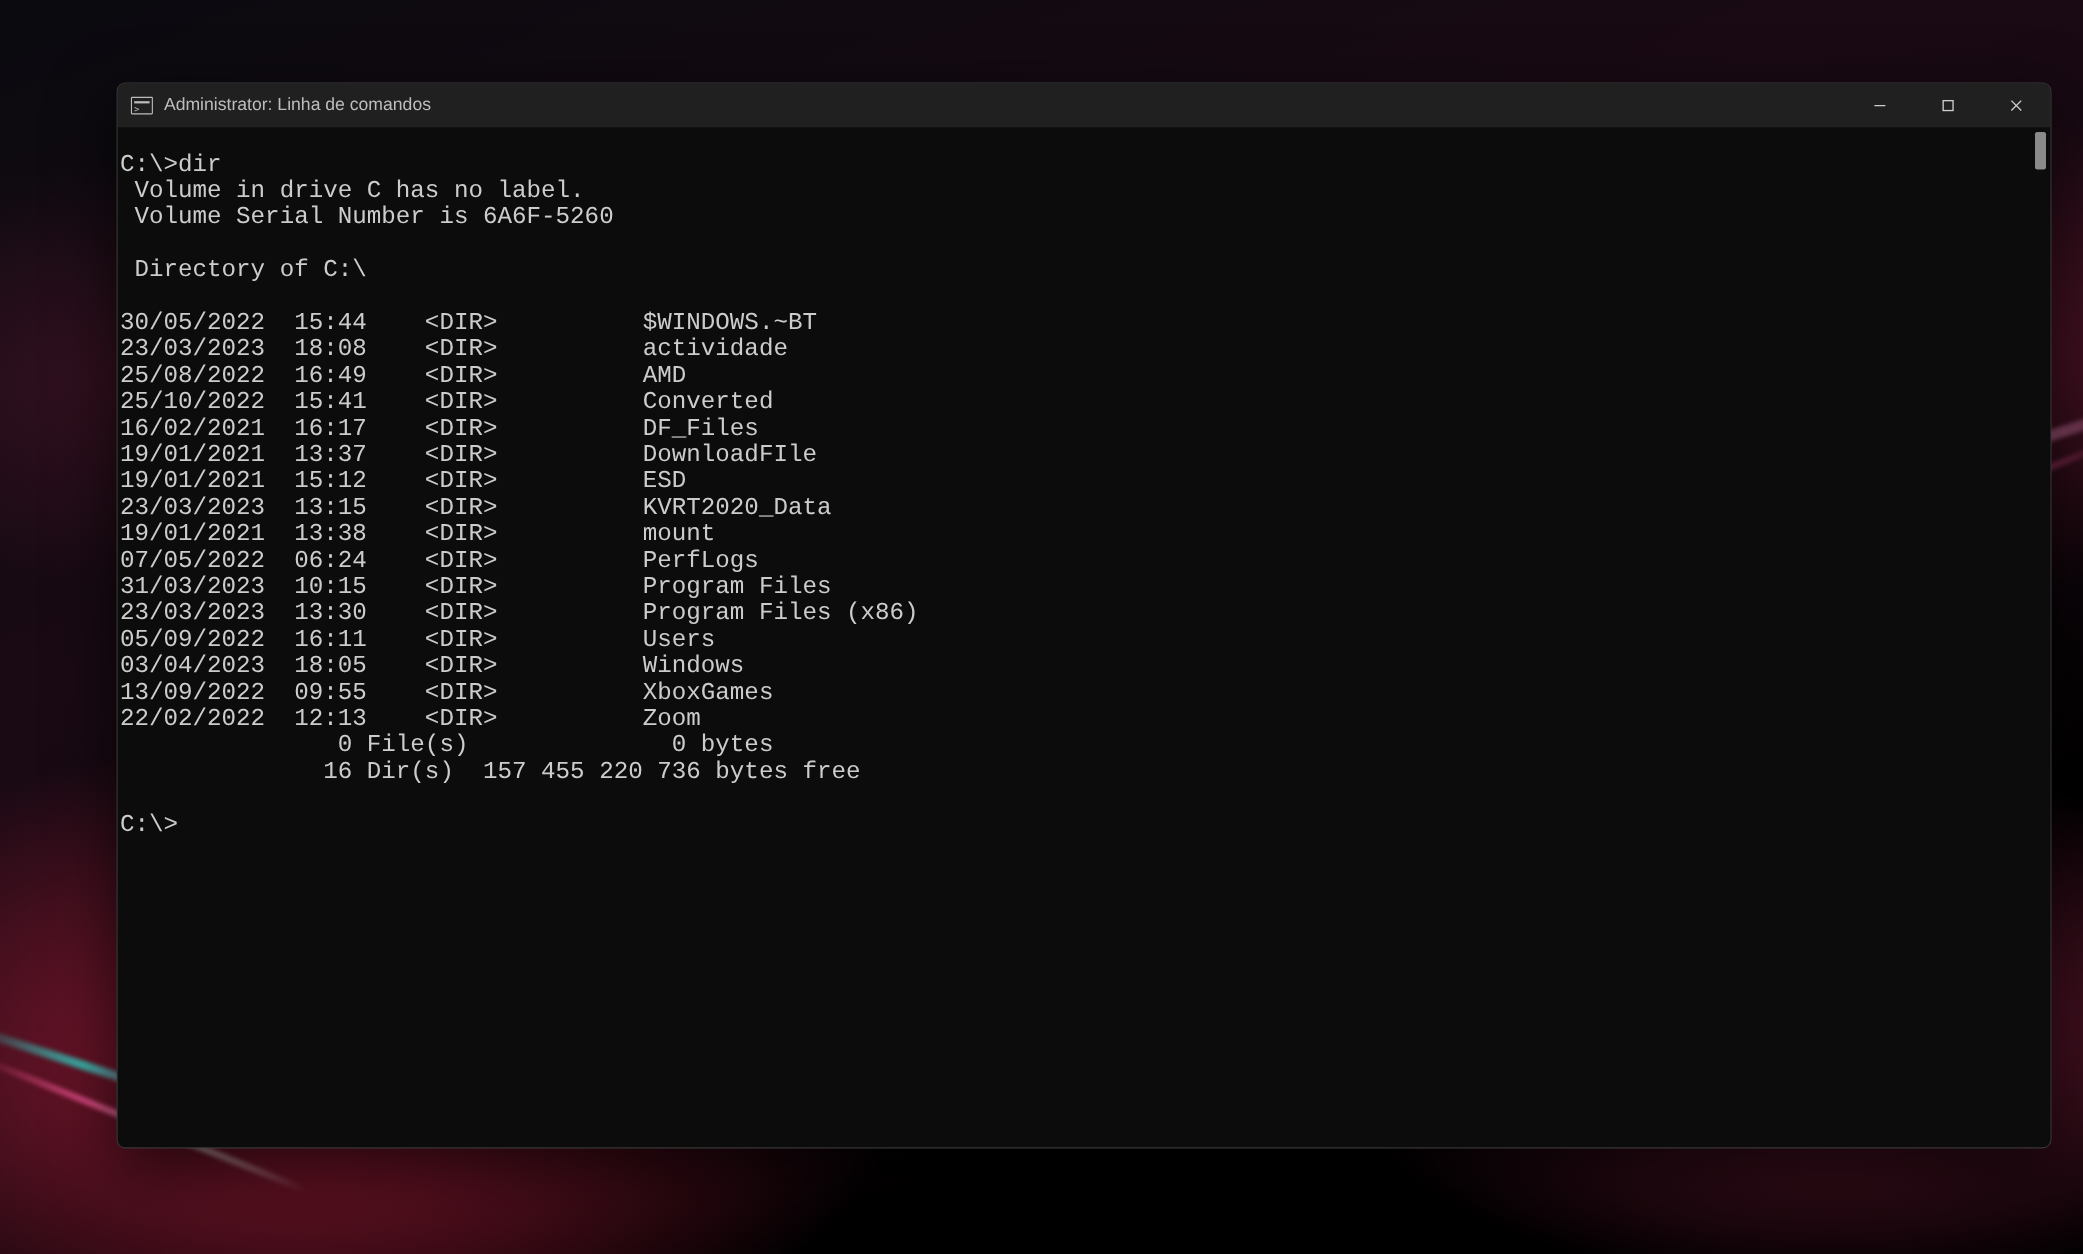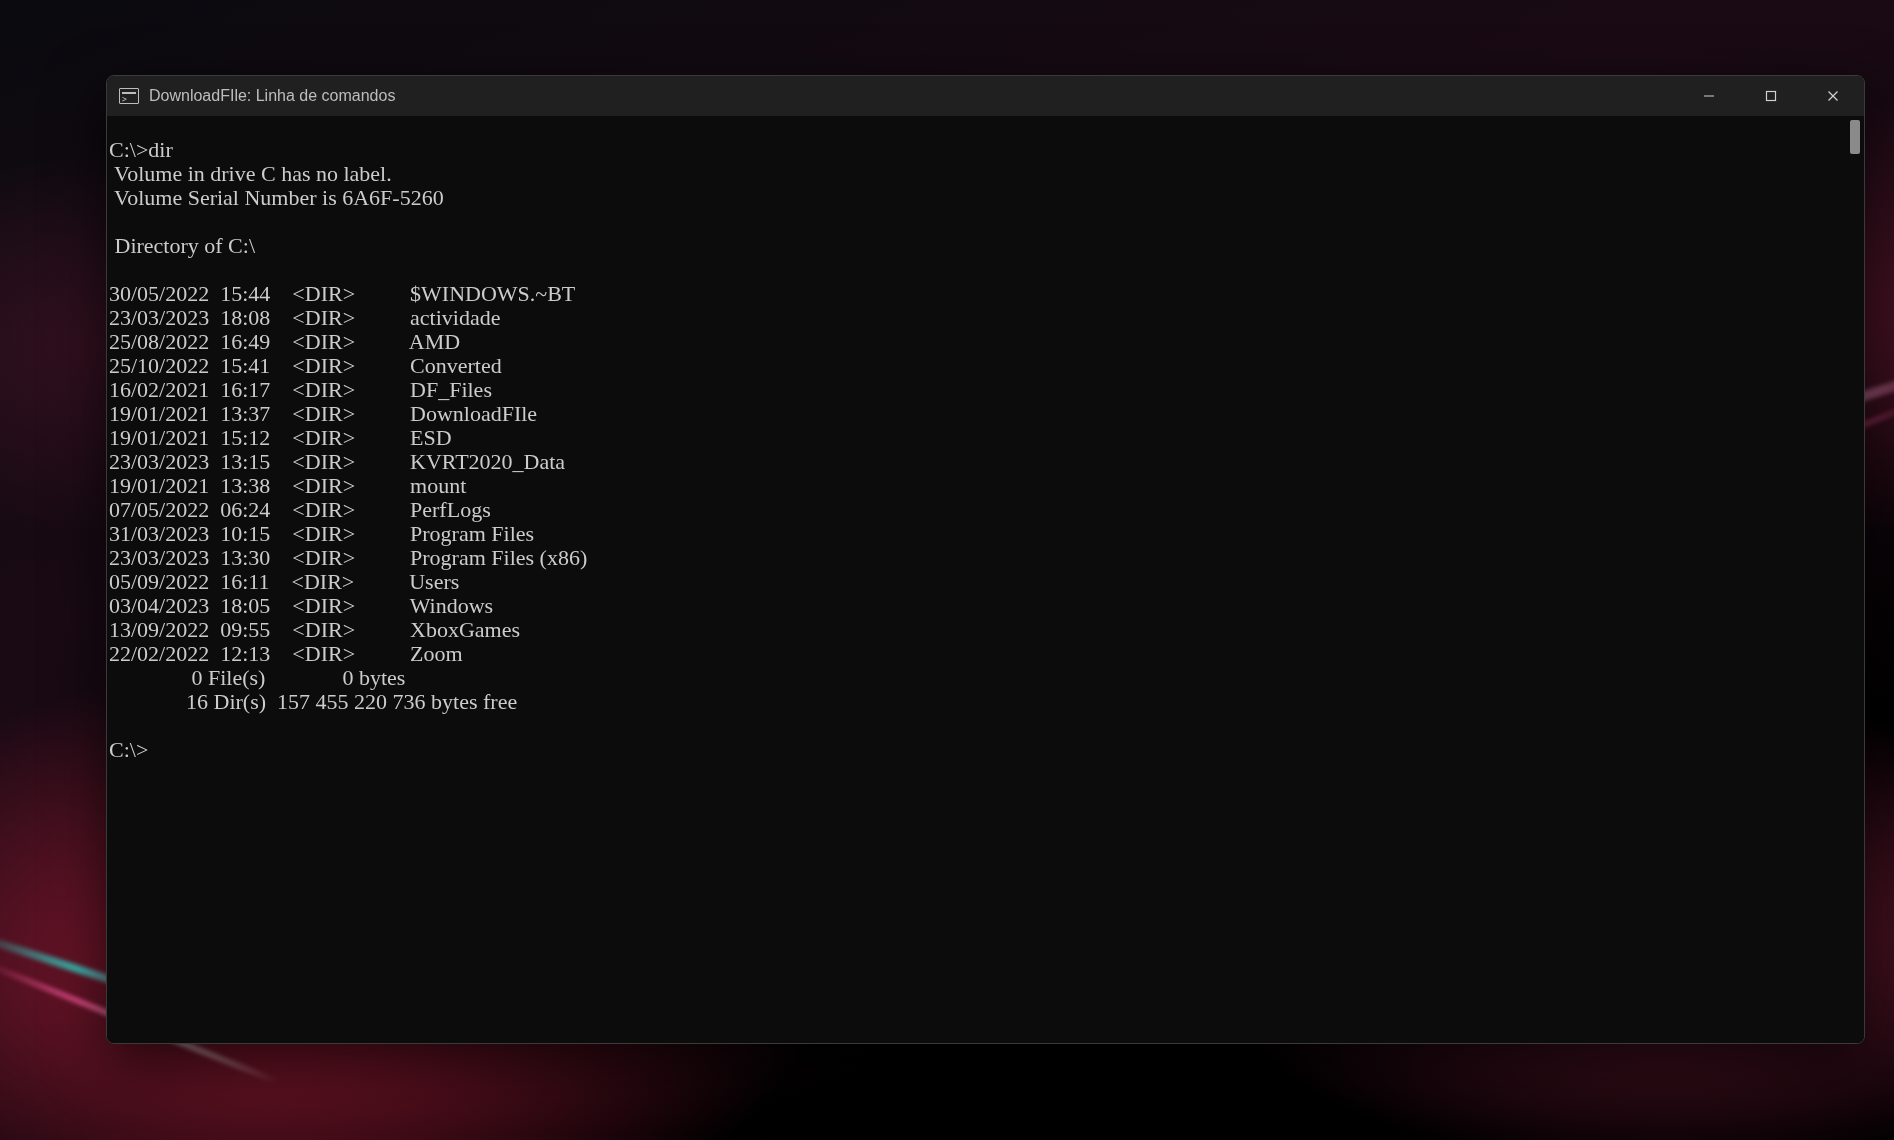--- a/index.html
+++ b/index.html
@@ -113,21 +113,21 @@
 
   .terminal-wrap {
     position: relative;
     flex: 1;
     background: #0c0c0c;
   }
   .terminal {
     position: absolute;
     inset: 2px 18px 2px 2px; 
     padding: 20px 0 0 0;
-    font-family: Liberation Serif, serif;
+    font-family: Liberation Mono, monospace;
     font-size: 22px;
     line-height: 24px;
     color: #cccccc;
     white-space: pre;
     overflow: hidden;
   }
   .scrollbar-track {
     position: absolute;
     top: 4px;
     right: 2px;
@@ -150,21 +150,21 @@
 
 <div class="desktop">
   <div class="streak s1"></div>
   <div class="streak s2"></div>
   <div class="streak s3"></div>
   <div class="streak s4"></div>
 
   <div class="window">
     <div class="titlebar">
       <div class="appicon"></div>
-      <div class="title">DownloadFIle: Linha de comandos</div>
+      <div class="title">Administrator: Linha de comandos</div>
       <div class="spacer"></div>
       <div class="win-controls">
         <div class="win-btn">
           <svg width="12" height="12" viewBox="0 0 12 12">
               <line x1="1" y1="6" x2="11" y2="6" stroke="currentColor" stroke-width="1.2"></line>
             </svg>
         </div>
         <div class="win-btn">
           <svg width="12" height="12" viewBox="0 0 12 12">
               <rect x="1.5" y="1.5" width="9" height="9" fill="none" stroke="currentColor" stroke-width="1.2"></rect>

